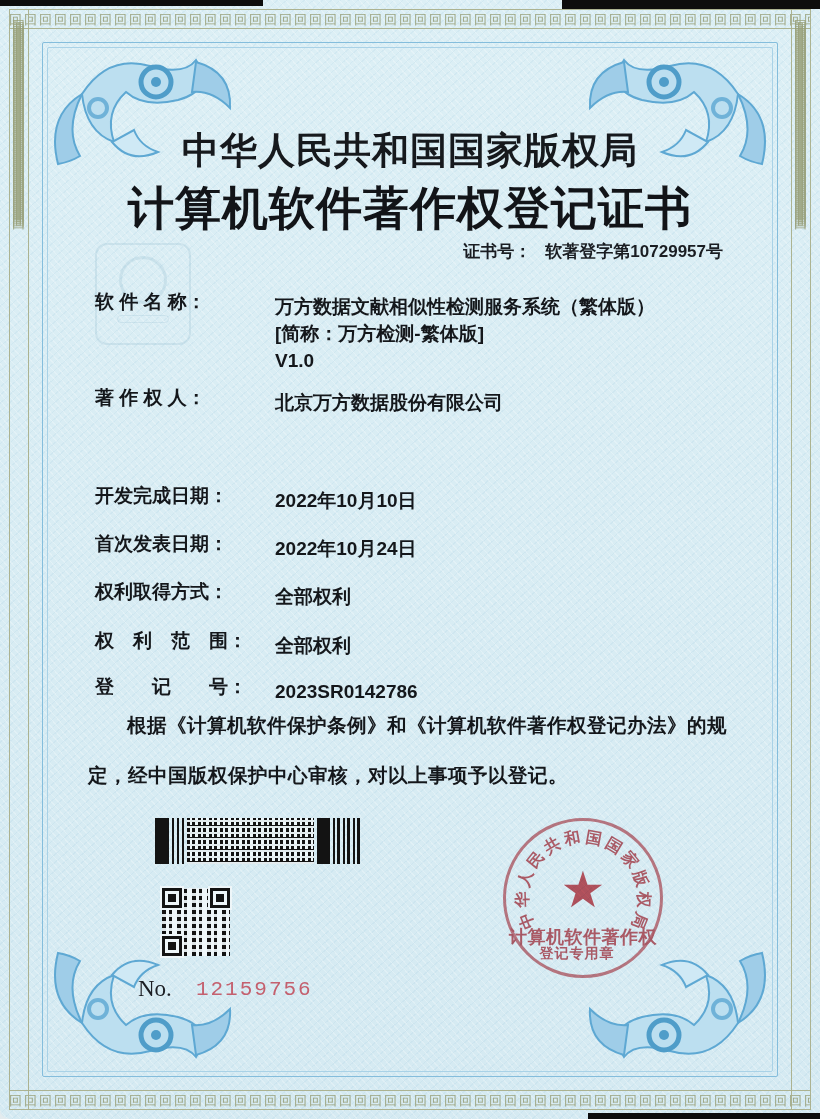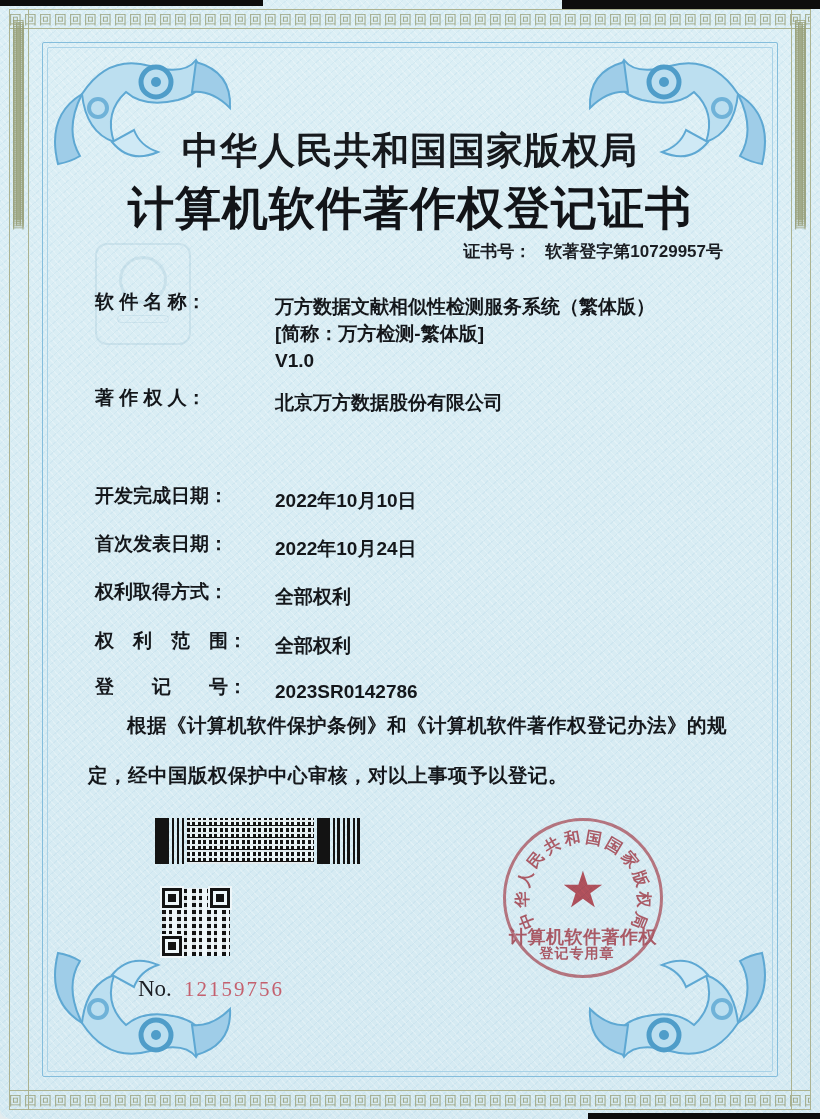--- a/index.html
+++ b/index.html
@@ -60,23 +60,23 @@
   .bc-solid2{width:13px;background:#131313;}
   .bc-thin2{width:28px;margin-left:3px;background:repeating-linear-gradient(90deg,#131313 0 2px,transparent 2px 4px,#131313 4px 7px,transparent 7px 10px);}
   
   .qr{position:absolute;left:162px;top:888px;width:68px;height:68px;background:
       repeating-linear-gradient(0deg, transparent 0 4px, rgba(238,246,249,.92) 4px 7px),
       repeating-linear-gradient(90deg,#131313 0 4px,#eef6f9 4px 7px,#131313 7px 10px,#eef6f9 10px 15px);}
   .finder{position:absolute;width:20px;height:20px;border:3px solid #131313;background:#eef6f9;outline:2px solid #eef6f9;}
   .finder::after{content:"";position:absolute;inset:3px;background:#131313;}
   .f-tl{left:0;top:0;} .f-tr{right:0;top:0;} .f-bl{left:0;bottom:0;}
   
-  .serial{position:absolute;left:138px;top:976px;display:flex;align-items:center;gap:12px;}
+  .serial{position:absolute;left:138px;top:976px;display:flex;align-items:center;gap:24px;}
   .serial .no{font-family:"Liberation Serif","DejaVu Serif",serif;font-size:23px;color:#1c1f24;}
-  .serial .num{font-family:Liberation Serif, serif;font-size:21px;letter-spacing:2px;color:var(--serial);}
+  .serial .num{font-family:Liberation Mono, monospace;font-size:21px;letter-spacing:2px;color:var(--serial);}
   
   .seal{position:absolute;left:503px;top:818px;width:160px;height:160px;border:3px solid rgba(201,90,100,.85);border-radius:50%;mix-blend-mode:multiply;opacity:.93;}
   .seal .ring span{position:absolute;left:50%;top:50%;font-size:16px;font-weight:700;color:var(--seal);}
   .seal .star{position:absolute;left:50%;top:44px;transform:translateX(-50%);font-size:50px;line-height:50px;color:#cb4a54;}
   .seal .in1{position:absolute;left:0;right:0;top:104px;text-align:center;font-size:18px;font-weight:700;color:var(--seal);letter-spacing:.5px;}
   .seal .in2{position:absolute;left:0;right:12px;top:124px;text-align:center;font-size:14px;font-weight:700;color:var(--seal);letter-spacing:1px;}
   .issue-date{position:absolute;left:495px;top:974px;width:180px;text-align:center;font-size:23px;font-weight:700;color:#14171b;letter-spacing:1px;}
 </style>
 </head>
 <body>

